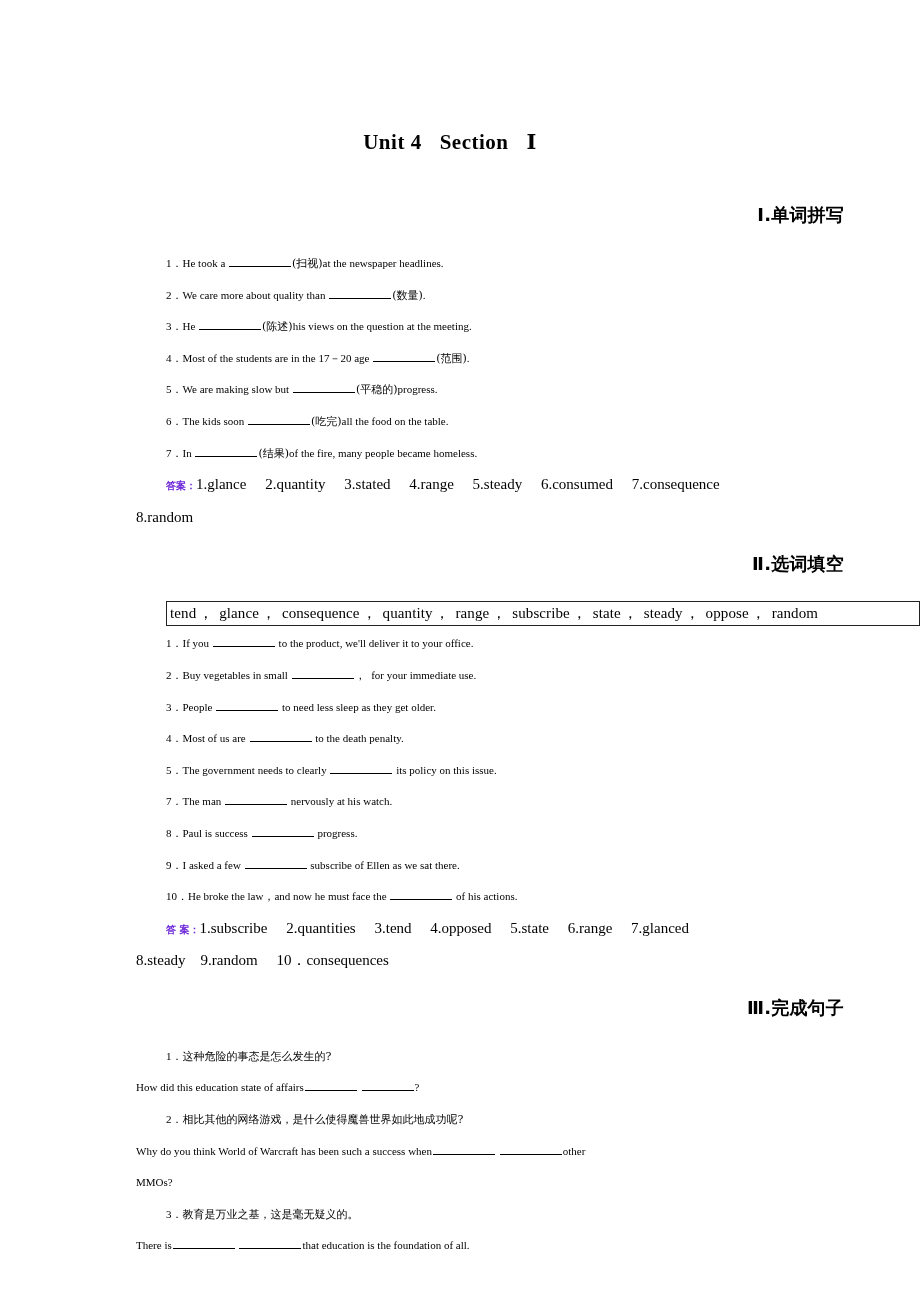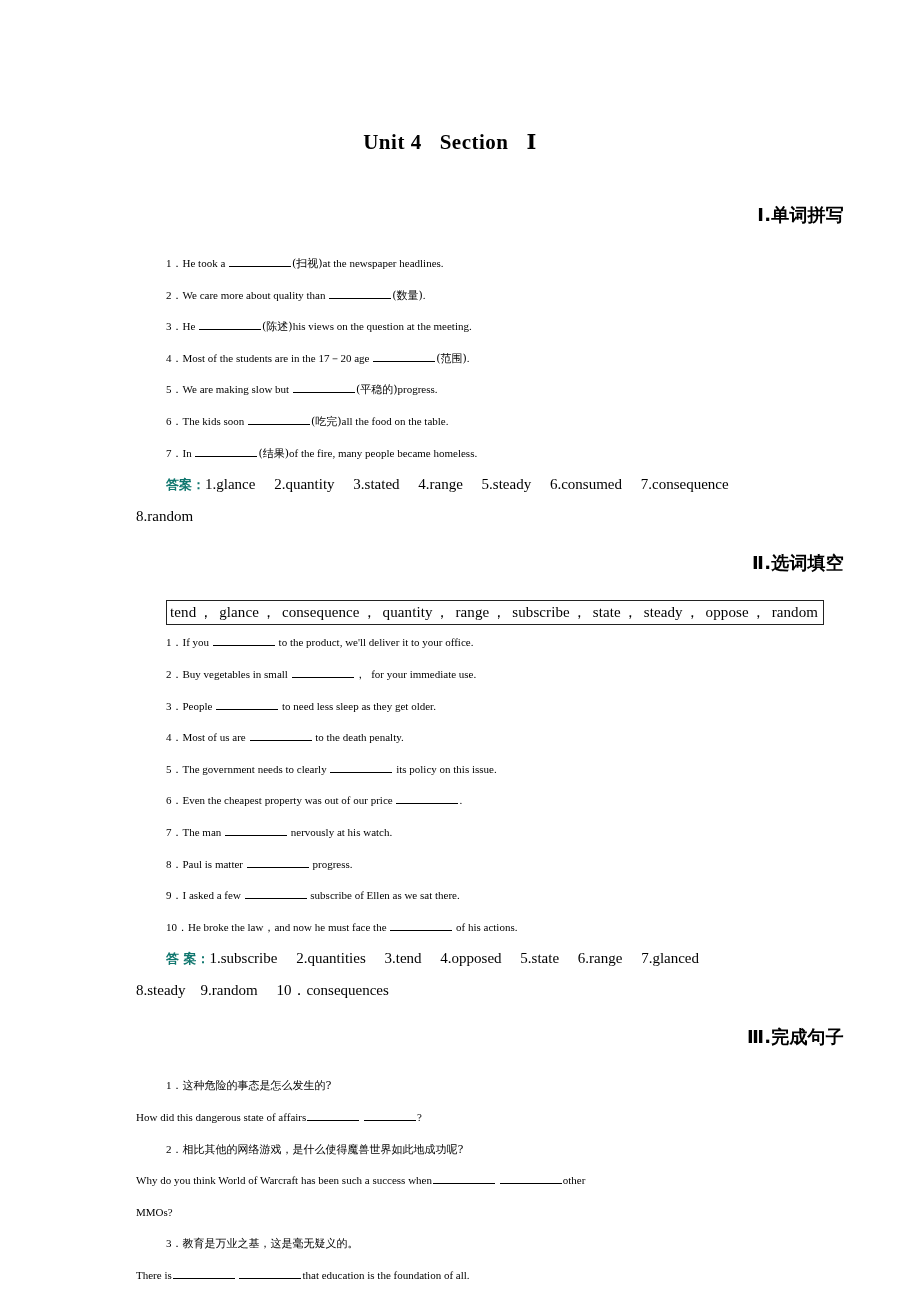--- a/index.html
+++ b/index.html
@@ -85,37 +85,37 @@
     line-height: 31.6px;
     margin: 0;
     padding-left: 30px;
     white-space: pre-wrap;
   }
   .ans.cont {
     padding-left: 0;
     text-indent: 0;
   }
   .ans-label {
-    color: #0f766e;
+    color: #6d28d9;
     font-family: "DejaVu Sans", "Liberation Sans", sans-serif;
     font-weight: bold;
-    font-size: 13px;
+    font-size: 10px;
   }
   .ans-items { font-family: "Liberation Serif", "DejaVu Serif", serif; }
 
   
   .wordbank-wrap {
     padding-left: 30px;
     padding-top: 4px;
     padding-bottom: 2px;
   }
   .wordbank {
     border: 1px solid #222;
     box-sizing: border-box;
-    width: 658px;
+    width: 754px;
     padding: 1px 3px 2px 3px;
     font-size: 15px;
     line-height: 20px;
     white-space: nowrap;
     overflow: hidden;
     letter-spacing: 0.1px;
   }
   .wordbank .sep { padding: 0 2px; }
 
   
@@ -162,37 +162,36 @@
     <div class="q"><span>1．</span><span>If you </span><span class="blank bk-md"></span><span> to the product, we'll deliver it to your office.</span></div>
 
     <div class="q"><span>2．</span><span>Buy vegetables in small </span><span class="blank bk-md"></span><span>，  for your immediate use.</span></div>
 
     <div class="q"><span>3．</span><span>People </span><span class="blank bk-md"></span><span> to need less sleep as they get older.</span></div>
 
     <div class="q"><span>4．</span><span>Most of us are </span><span class="blank bk-md"></span><span> to the death penalty.</span></div>
 
     <div class="q"><span>5．</span><span>The government needs to clearly </span><span class="blank bk-md"></span><span> its policy on this issue.</span></div>
 
-    <div class="q"><span>6．</span><span>Even the cheapest property was out of our price </span><span class="blank bk-md"></span><span>.</span></div>
 
     <div class="q"><span>7．</span><span>The man </span><span class="blank bk-md"></span><span> nervously at his watch.</span></div>
 
-    <div class="q"><span>8．</span><span>Paul is matter </span><span class="blank bk-md"></span><span> progress.</span></div>
+    <div class="q"><span>8．</span><span>Paul is success </span><span class="blank bk-md"></span><span> progress.</span></div>
 
     <div class="q"><span>9．</span><span>I asked a few </span><span class="blank bk-md"></span><span> subscribe of Ellen as we sat there.</span></div>
 
     <div class="q"><span>10．</span><span>He broke the law，and now he must face the </span><span class="blank bk-md"></span><span> of his actions.</span></div>
 
     <div class="ans"><span class="ans-label">答 案：</span><span class="ans-items">1.subscribe　 2.quantities　 3.tend　 4.opposed　 5.state　 6.range　 7.glanced</span></div>
     <div class="ans cont"><span class="ans-items">8.steady　9.random　 10．consequences</span></div>
 
     <div class="sec-head cjk">Ⅲ.完成句子</div>
 
     <div class="q"><span>1．</span><span class="cjk-ser">这种危险的事态是怎么发生的?</span></div>
-    <div class="q noindent"><span>How did this dangerous state of affairs</span><span class="blank bk-sm"></span><span> </span><span class="blank bk-sm"></span><span>?</span></div>
+    <div class="q noindent"><span>How did this education state of affairs</span><span class="blank bk-sm"></span><span> </span><span class="blank bk-sm"></span><span>?</span></div>
 
     <div class="q"><span>2．</span><span class="cjk-ser">相比其他的网络游戏，是什么使得魔兽世界如此地成功呢?</span></div>
     <div class="q noindent"><span>Why do you think World of Warcraft has been such a success when</span><span class="blank bk-md"></span><span> </span><span class="blank bk-md"></span><span>other</span></div>
     <div class="q noindent"><span>MMOs?</span></div>
 
     <div class="q"><span>3．</span><span class="cjk-ser">教育是万业之基，这是毫无疑义的。</span></div>
     <div class="q noindent"><span>There is</span><span class="blank bk-md"></span><span> </span><span class="blank bk-md"></span><span>that education is the foundation of all.</span></div>
 
   </div>
 </div>

